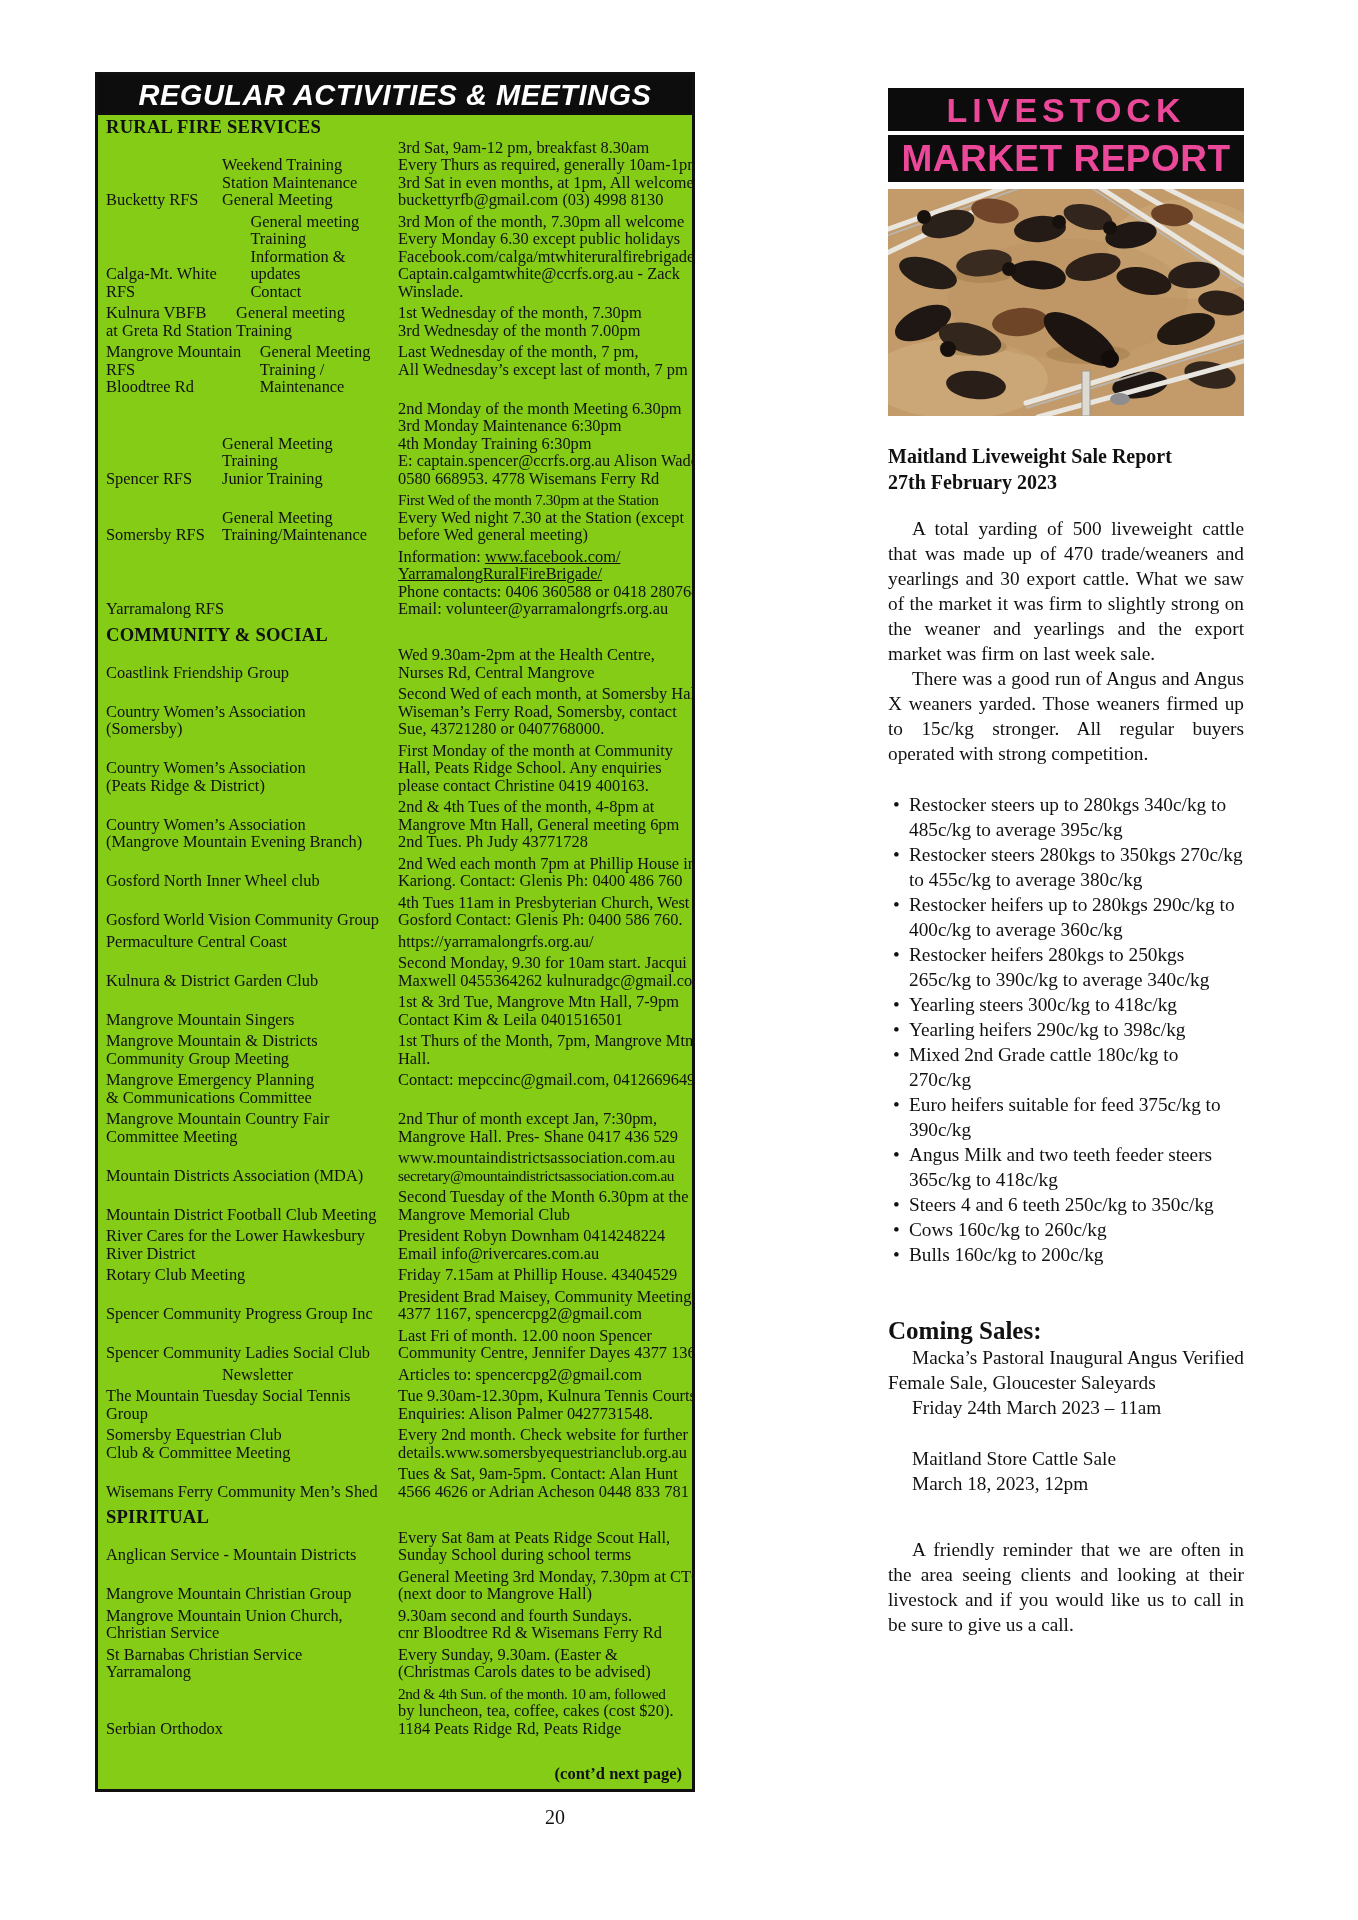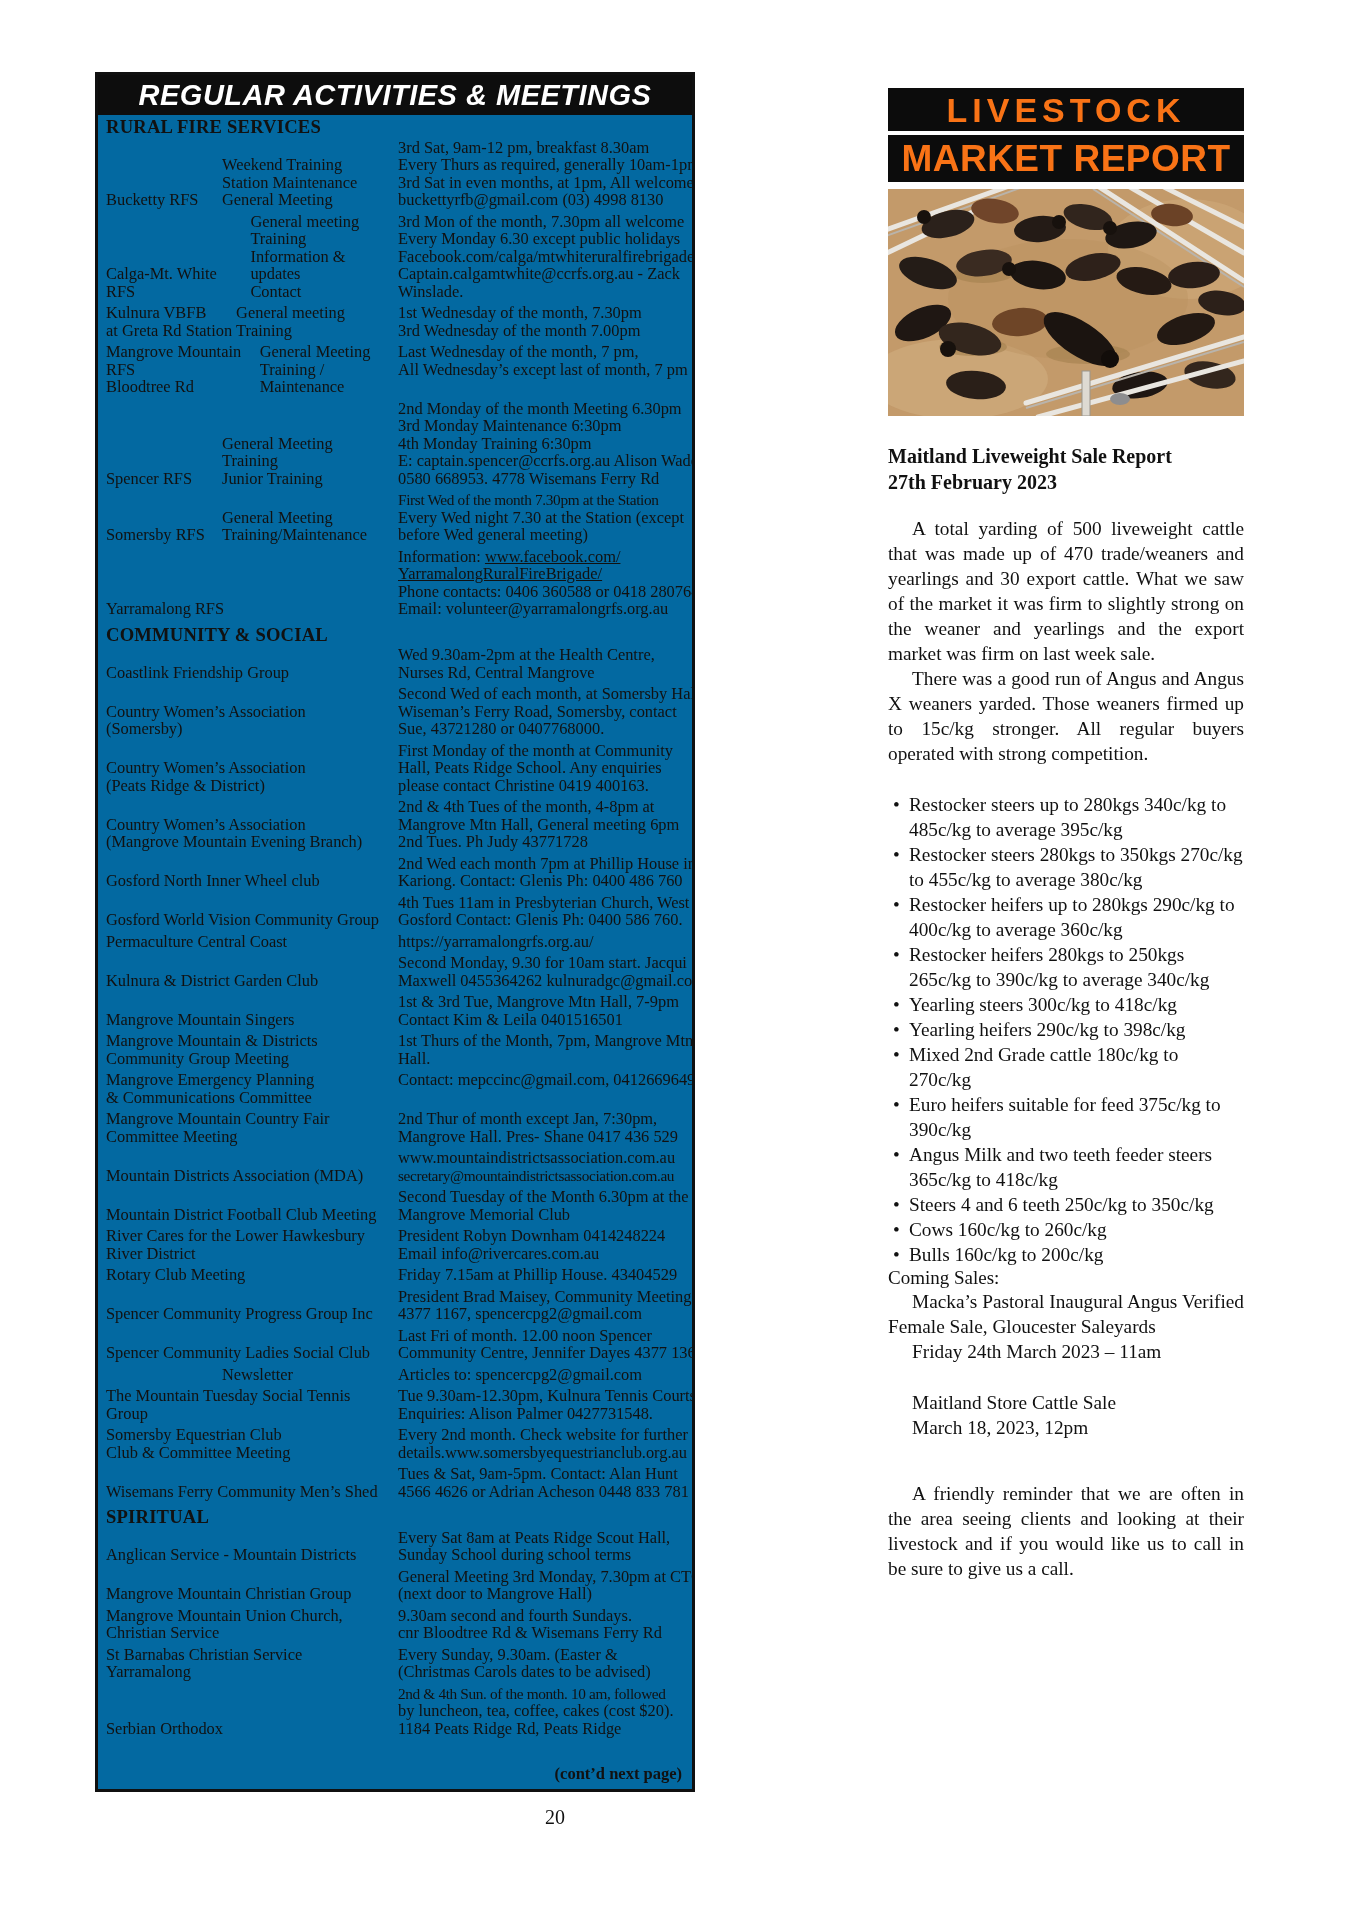--- a/index.html
+++ b/index.html
@@ -1,53 +1,53 @@
 <!DOCTYPE html>
 <html><head>
 <meta charset="utf-8">
 <style>
   html,body{margin:0;padding:0;}
   body{width:1358px;height:1920px;background:#ffffff;position:relative;
        font-family:"Liberation Serif", serif;color:#111;}
 
   
   #left-box{position:absolute;left:95px;top:72px;width:600px;height:1720px;
-            border:3px solid #101010;box-sizing:border-box;background:#0369a1;overflow:hidden;}
+            border:3px solid #101010;box-sizing:border-box;background:#84cc16;overflow:hidden;}
   .titlebar{background:#0d0d0d;color:#fff;height:40px;display:flex;align-items:center;
             justify-content:center;font-family:"Liberation Sans", sans-serif;
             font-weight:bold;font-style:italic;font-size:29px;letter-spacing:.5px;}
   .box-body{padding:3px 8px 0 8px;font-size:16.4px;line-height:17.5px;}
   .sec-h{font-weight:bold;font-size:18.6px;letter-spacing:.2px;margin:8px 0 3px 0;}
   .sec:first-child .sec-h{margin-top:0;}
   .lrow{display:flex;margin:0 0 4px 0;}
   .cleft{width:292px;flex:none;display:flex;align-items:flex-end;}
   .c1{min-width:112px;padding-right:4px;}
   .c2{padding-right:2px;}
   .c3{flex:1;min-width:0;}
   .c3 .dl{white-space:nowrap;}
   .c3 .dl.tight{font-size:15.3px;letter-spacing:-0.35px;}
   .u{text-decoration:underline;}
   .box-footer{position:absolute;right:10px;bottom:5px;font-weight:bold;font-size:16.5px;}
   #page-number{position:absolute;left:500px;top:1806px;width:110px;text-align:center;
                font-size:20px;}
 
   
   #right-col{position:absolute;left:888px;top:88px;width:356px;}
-  .mast-bar{background:#0c0c0c;color:#f97316;text-align:center;
+  .mast-bar{background:#0c0c0c;color:#ec4899;text-align:center;
             font-family:"Liberation Sans", sans-serif;font-weight:bold;}
   .mast-1{height:43px;line-height:44px;font-size:34px;letter-spacing:5px;margin-bottom:4px;}
   .mast-2{height:47px;line-height:48px;font-size:37px;letter-spacing:0.5px;}
   .photo{margin-top:7px;width:356px;height:227px;display:block;}
   .report-title{font-size:20px;font-weight:bold;line-height:26px;margin-top:27px;}
   .rp{font-size:19.3px;line-height:25px;text-align:justify;text-indent:24px;margin:0;}
   .rp.first{margin-top:21px;}
   ul.market{list-style:none;margin:26px 0 0 0;padding:0;font-size:19.3px;line-height:25px;}
   ul.market li{position:relative;padding-left:21px;}
   ul.market li::before{content:"\2022";position:absolute;left:5px;}
-  .coming-h{font-weight:normal;font-size:19px;}
+  .coming-h{font-weight:bold;font-size:25px;margin-top:50px;}
   .sale-line{font-size:19.3px;line-height:25px;text-indent:24px;margin:0;}
   .sale-just{text-align:justify;}
   .sale-gap{margin-top:26px;}
   .closing{margin-top:41px;}
 </style>
 </head>
 <body>
 
 <div id="left-box">
   <div class="titlebar">

